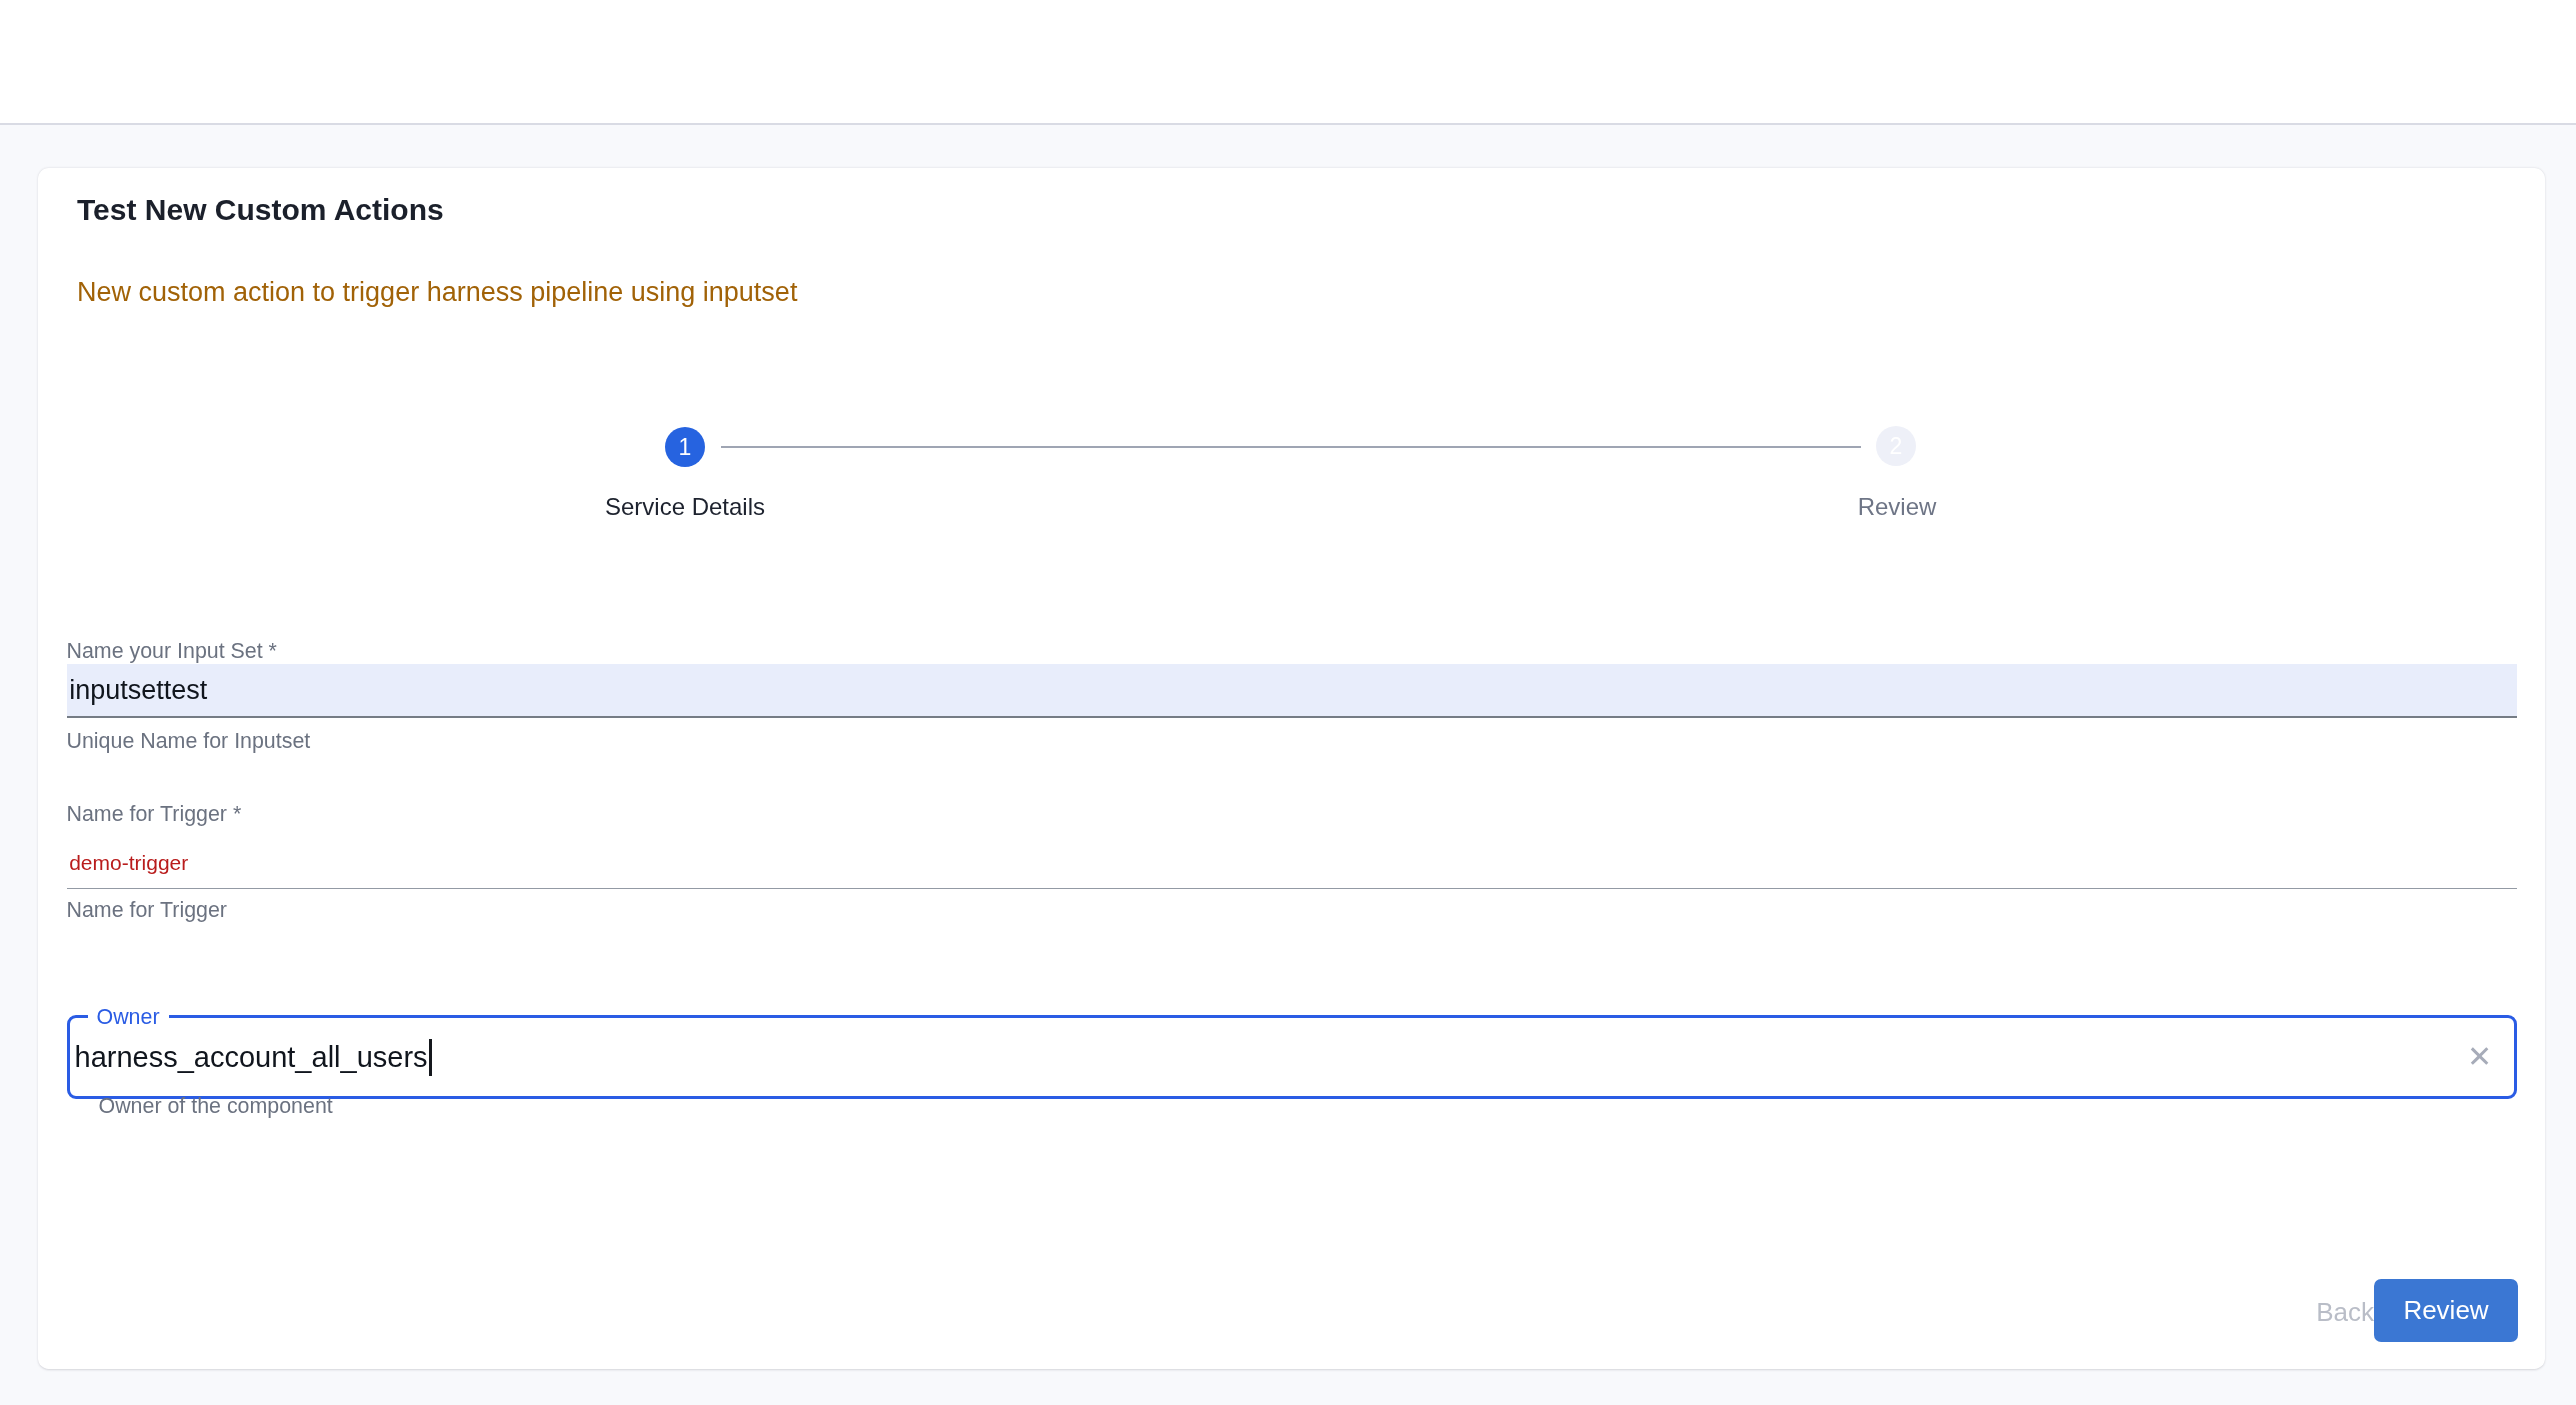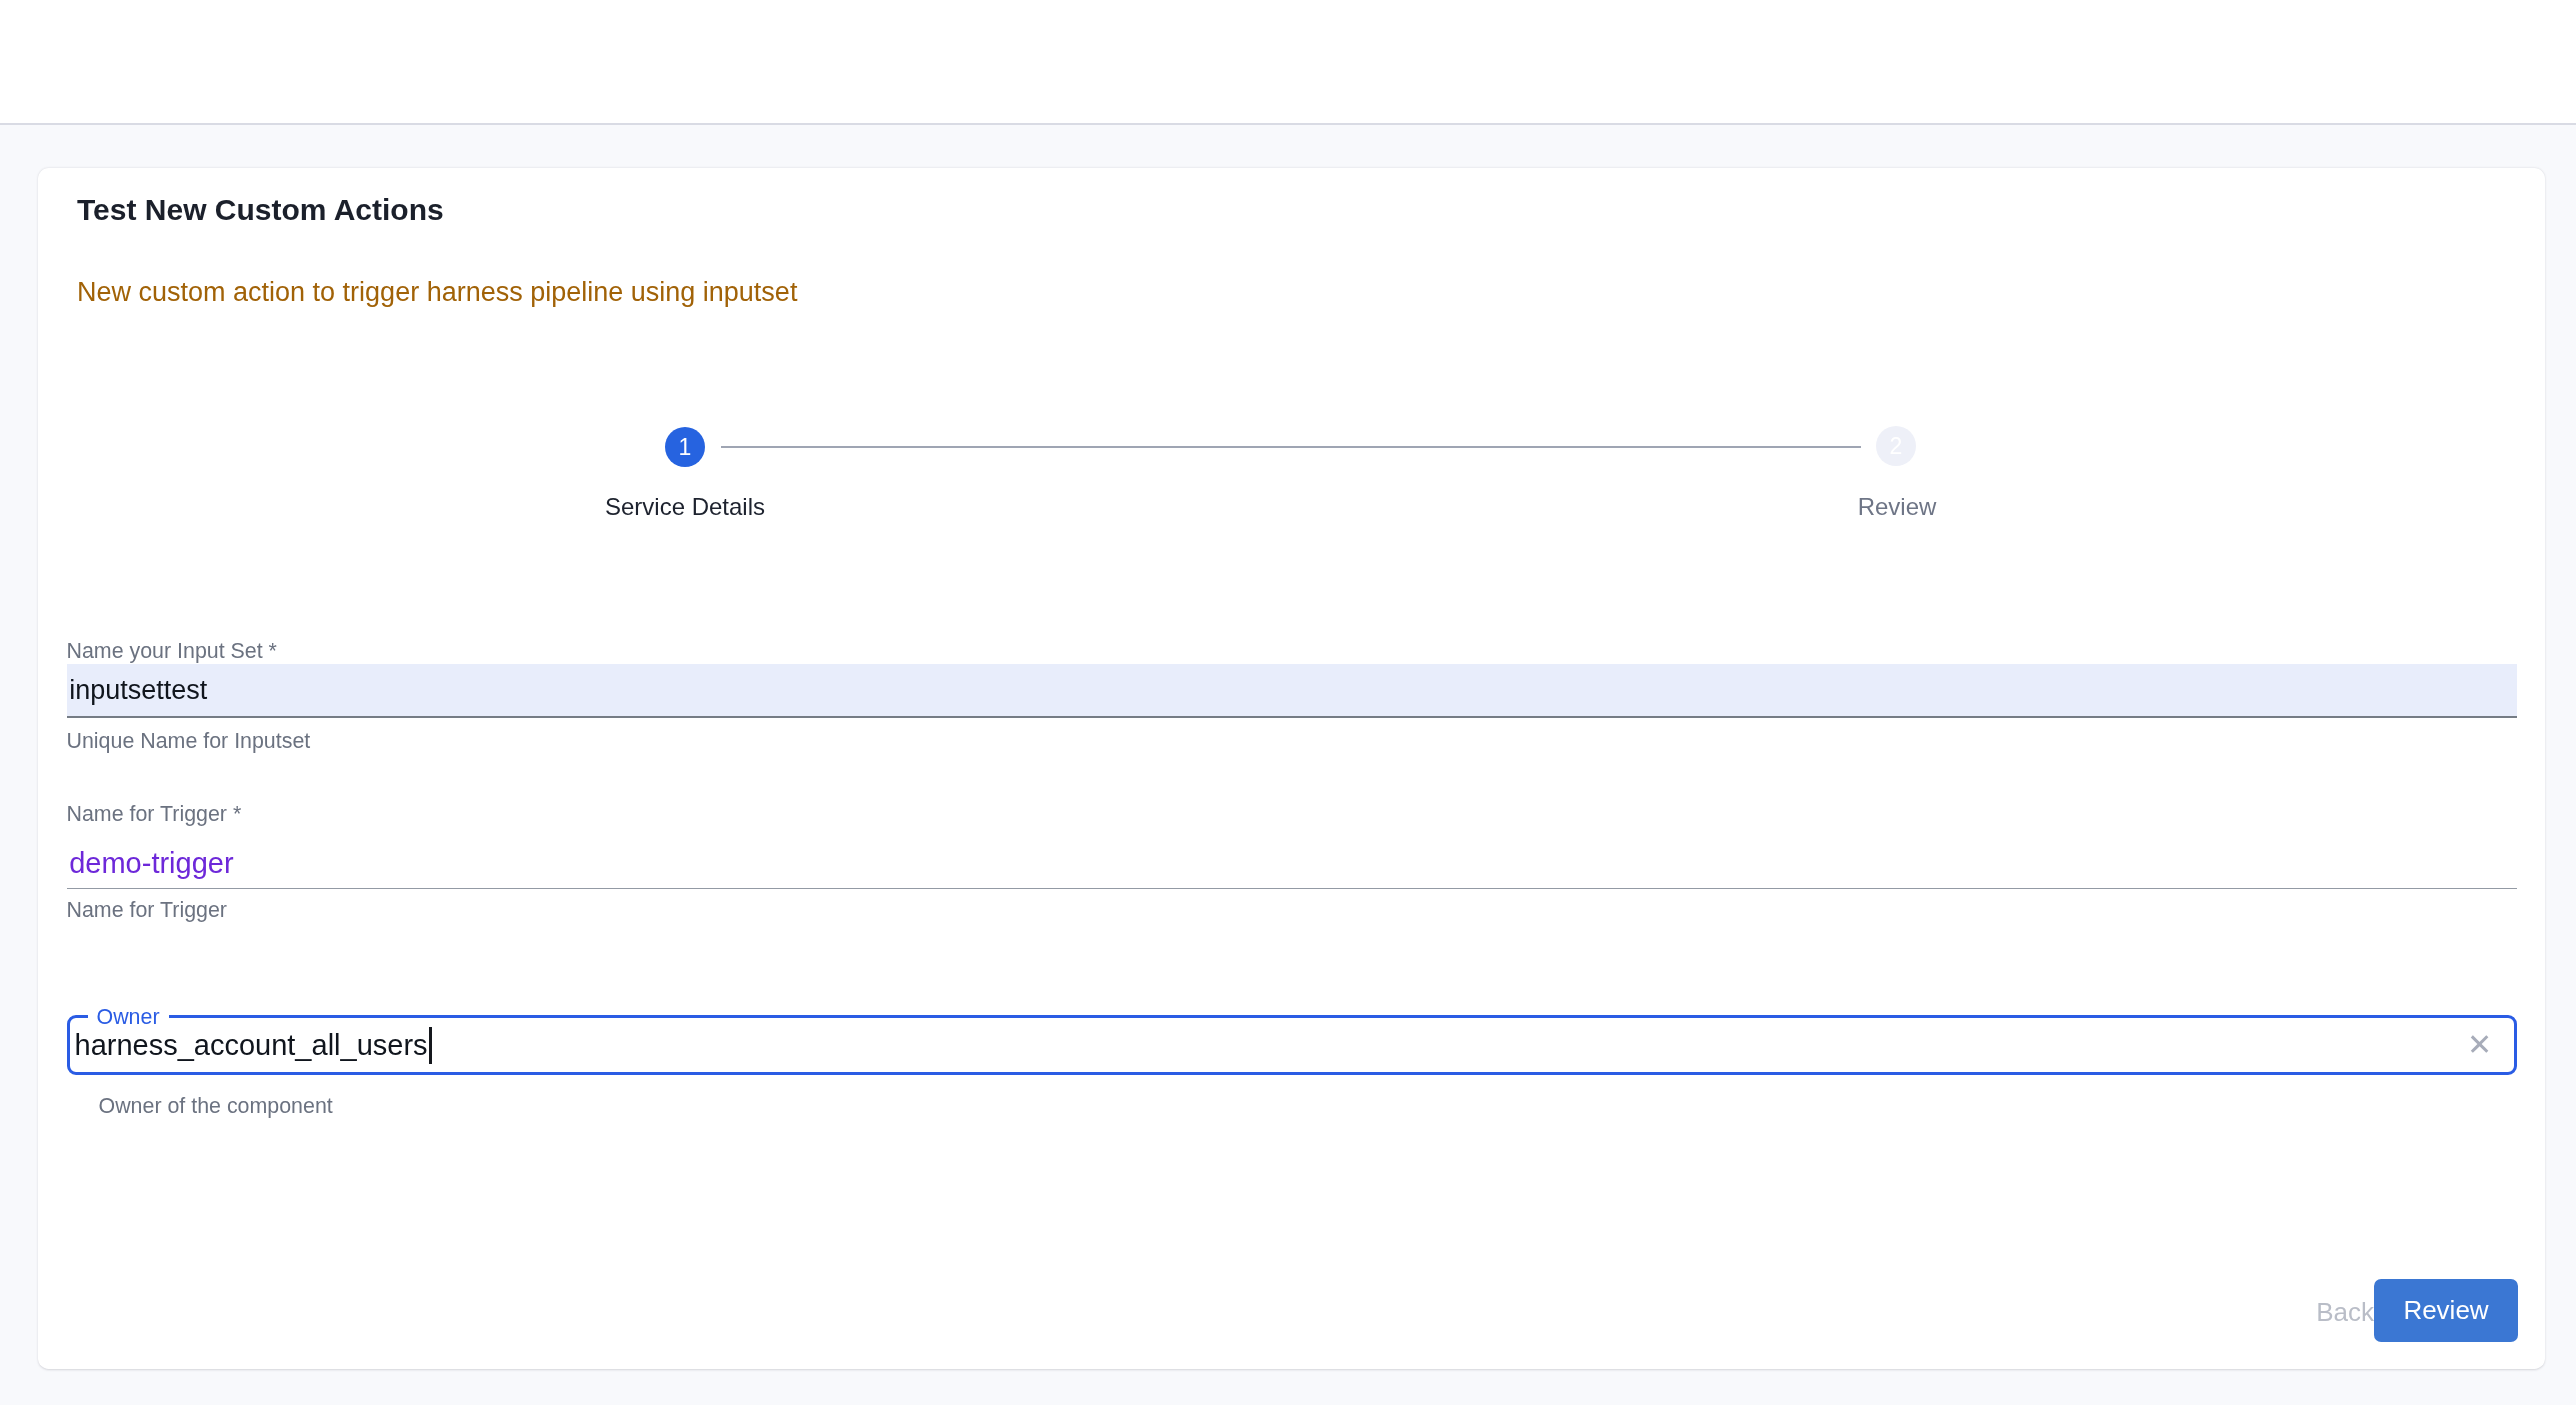--- a/index.html
+++ b/index.html
@@ -42,23 +42,23 @@
   .field-helper{position:absolute;left:28.5px;font-size:21.4px;color:var(--text-gray);line-height:27px;}
 
   .filled-input{position:absolute;left:28.5px;top:496px;width:2450px;height:54px;
                 background:var(--autofill-bg);border-bottom:2.7px solid #757c85;
                 display:flex;align-items:center;cursor:text;}
   .filled-input .value{padding-left:2.7px;font-size:27px;color:#10151d;}
 
   .standard-input{position:absolute;left:28.5px;top:670px;width:2450px;height:51px;
                   background:#fff;border-bottom:1.8px solid #939aa4;
                   display:flex;align-items:center;cursor:text;}
-  .standard-input .value{padding-left:2.7px;font-size:29px;color:#6d28d9;text-align:center;}
+  .standard-input .value{padding-left:2.7px;font-size:21px;color:#b91c1c;text-align:center;}
 
-  .outlined-input{position:absolute;left:28.5px;top:847px;width:2450px;height:60px;
+  .outlined-input{position:absolute;left:28.5px;top:847px;width:2450px;height:84px;
                   border:3.6px solid var(--focus-blue);border-radius:9px;background:#fff;
                   display:flex;align-items:center;cursor:text;}
   .outlined-label{position:absolute;left:18px;top:-15px;background:#fff;padding:0 9px;
                   font-size:21.4px;color:var(--focus-blue);line-height:28.5px;}
   .outlined-input .value{padding-left:5px;font-size:29px;color:#10151d;}
   .caret{width:2.7px;height:37px;background:#15181d;margin-left:1.8px;}
   .clear-icon{position:absolute;right:21.4px;top:50%;transform:translateY(-50%);
               font-size:30px;color:#a7acb9;line-height:30px;cursor:pointer;}
 
   

